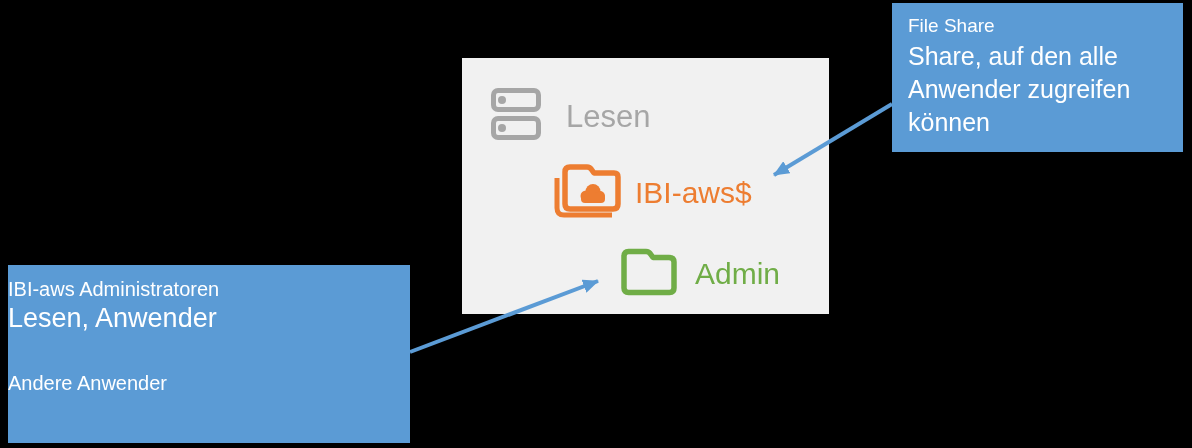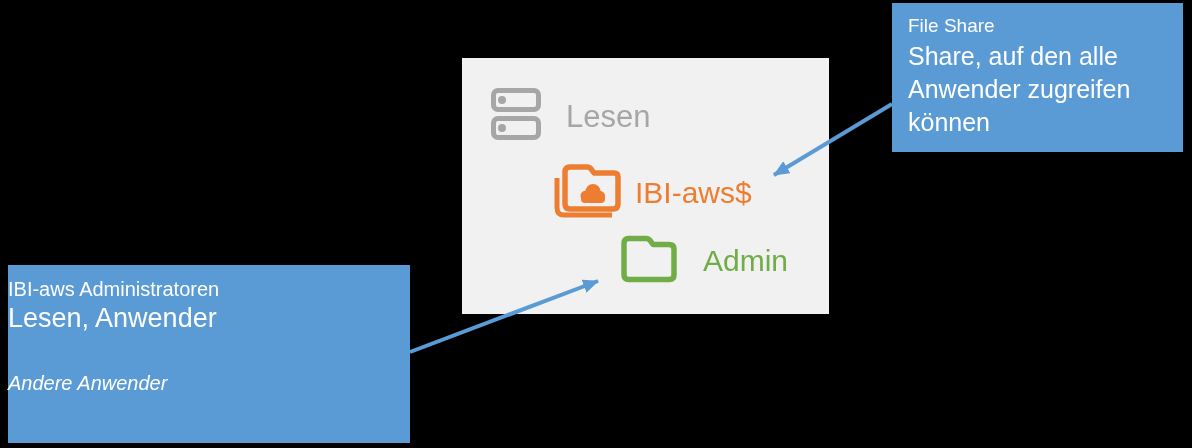--- a/index.html
+++ b/index.html
@@ -25,21 +25,21 @@
     height: 256px;
     background: #F1F1F1;
   }
   .row {
     position: absolute;
     display: flex;
     align-items: center;
   }
   .row-server { left: 26px; top: 27px; }
   .row-share  { left: 88px; top: 102px; text-align: right; }
-  .row-admin  { left: 156px; top: 175px; gap: 8px; }
+  .row-admin  { left: 156px; top: 188px; }
   .row .lbl {
     white-space: nowrap;
     line-height: 1;
   }
   .lbl-server {
     margin-left: 22px;
     font-size: 31px;
     color: #A6A6A6;
   }
   .lbl-share {
@@ -84,21 +84,21 @@
     padding: 11px 0;
   }
   .callout-bottom .small {
     font-size: 20px;
     line-height: 26px;
   }
   .callout-bottom .big {
     font-size: 27px;
     line-height: 32px;
   }
-  .callout-bottom .group2 { margin-top: 36px; font-style: italic; }
+  .callout-bottom .group2 { margin-top: 36px; }
 
   
   .arrows {
     position: absolute;
     left: 0;
     top: 0;
     width: 1192px;
     height: 448px;
     pointer-events: none;
   }

